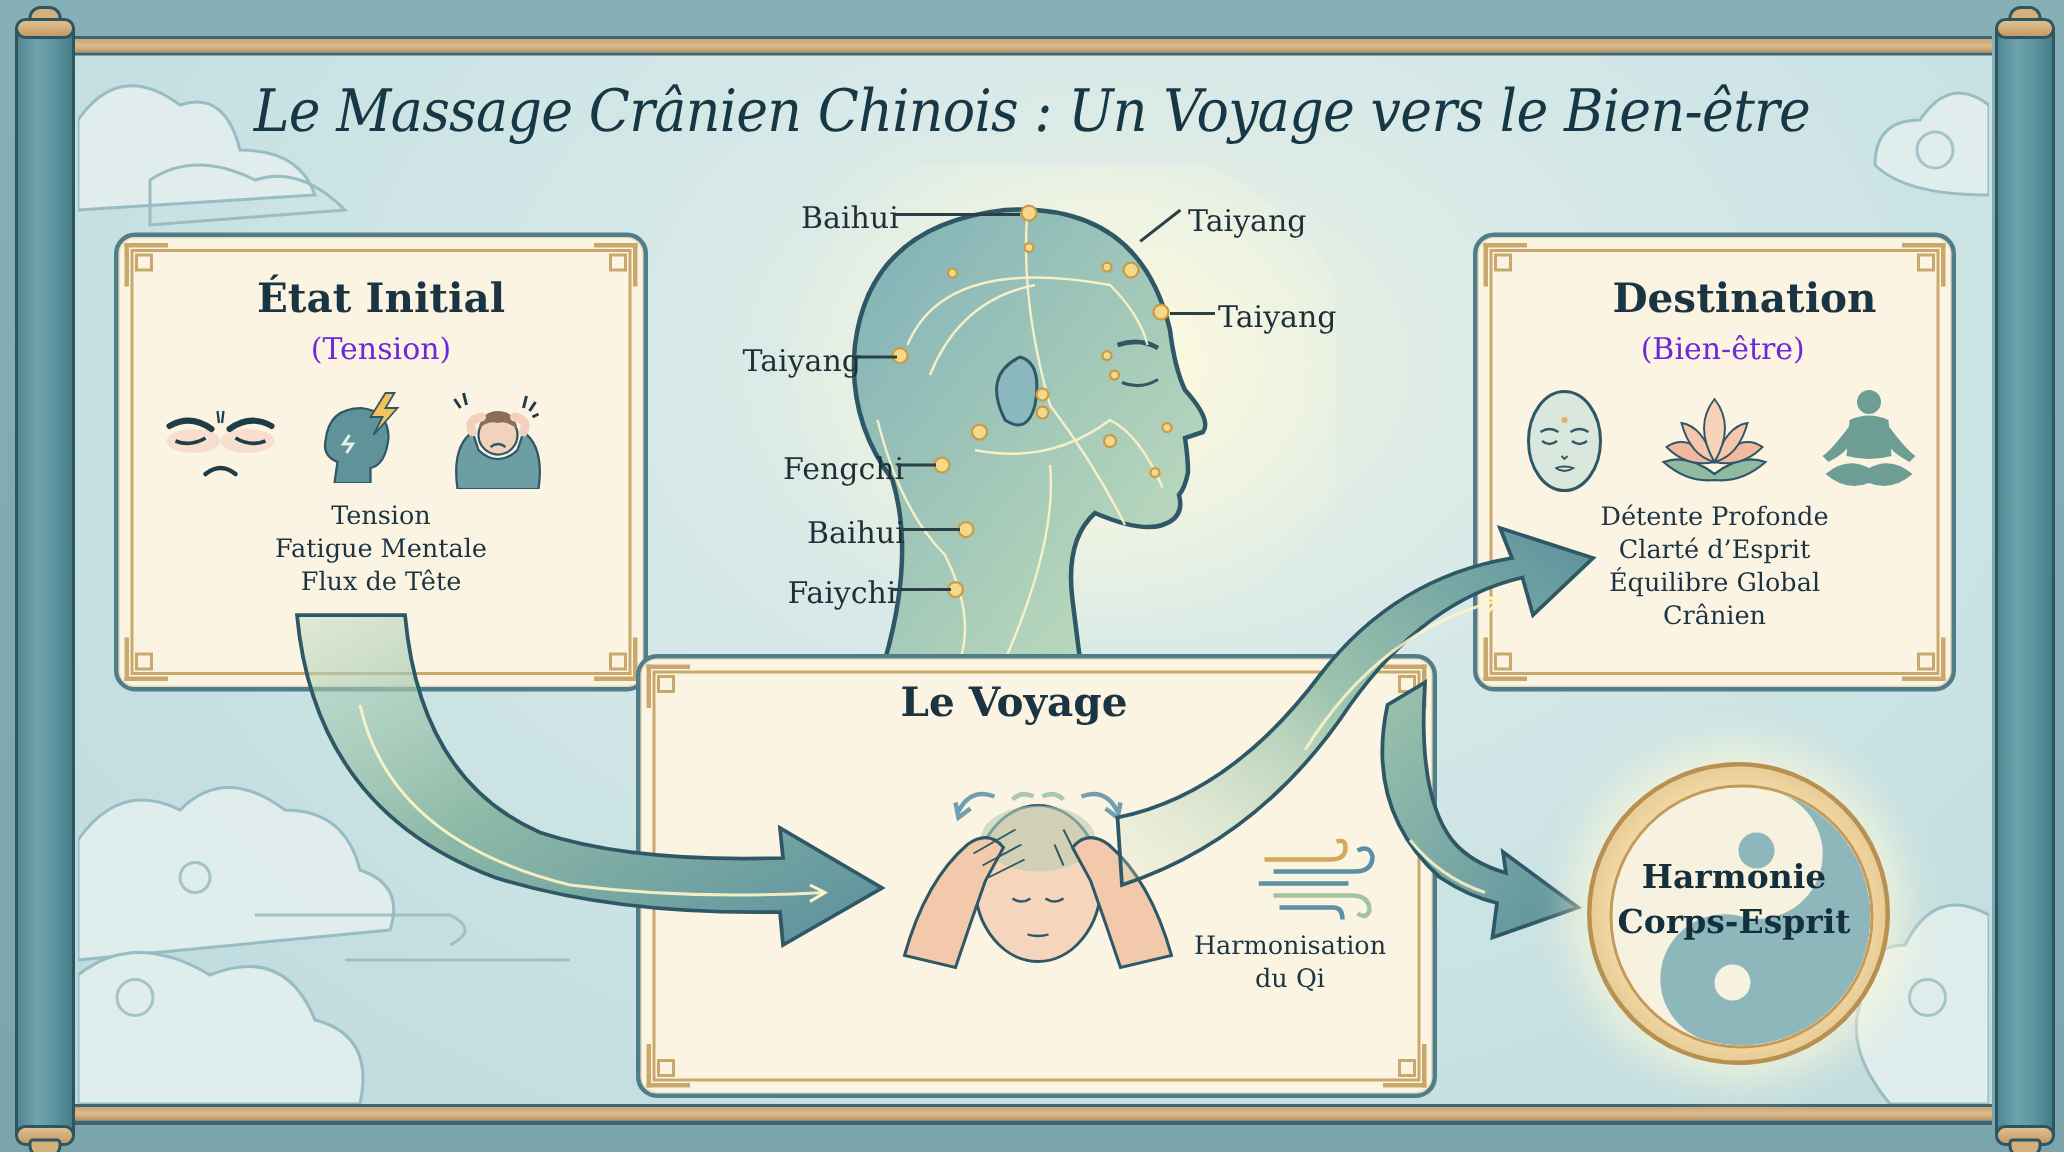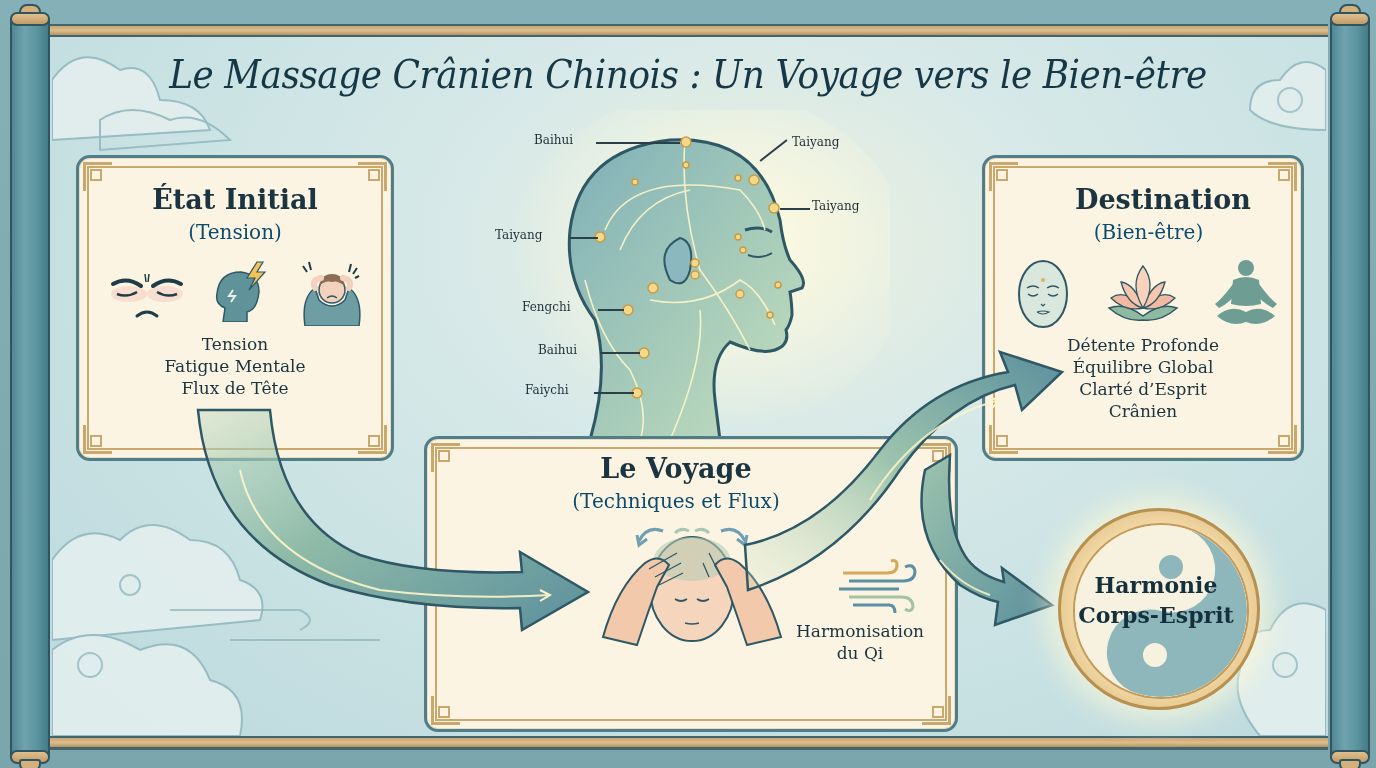--- a/index.html
+++ b/index.html
@@ -25,27 +25,27 @@
   .corner.tr { top:4px; right:4px; border-width:3px 3px 0 0; }
   .corner.bl { bottom:4px; left:4px; border-width:0 0 3px 3px; }
   .corner.br { bottom:4px; right:4px; border-width:0 3px 3px 0; }
   .corner::after { content:""; position:absolute; width:8px; height:8px; border:2px solid #c9a86d; }
   .corner.tl::after { top:4px; left:4px; }
   .corner.tr::after { top:4px; right:4px; }
   .corner.bl::after { bottom:4px; left:4px; }
   .corner.br::after { bottom:4px; right:4px; }
 
   .panel-title { position:absolute; left:0; right:0; text-align:center; font-weight:bold; color:#1b3442; font-size:27px; }
-  .panel-sub { position:absolute; left:0; right:0; text-align:center; color:#0c4a6e; font-size:20px; }
+  .panel-sub { position:absolute; left:0; right:0; text-align:center; color:#6d28d9; font-size:20px; }
   .panel-list { position:absolute; left:0; right:0; text-align:center; color:#1b3442; font-size:17px; line-height:22px; }
   .panel-list div { white-space:nowrap; }
 
   .icon { position:absolute; }
 
-  .head-label { position:absolute; font-size:12px; color:#1f2f38; white-space:nowrap; }
+  .head-label { position:absolute; font-size:20px; color:#1f2f38; white-space:nowrap; }
   .leader { position:absolute; height:1.5px; background:#2a3f48; }
 
   .yin-circle { position:absolute; left:1058px; top:508px; width:196px; height:196px; border-radius:50%; background:radial-gradient(circle,#f2d9a6 60%,#d2aa6a 100%); box-shadow:0 0 28px 10px rgba(255,250,215,0.7); border:3px solid #b8904f; }
   .yin-inner { position:absolute; left:12px; top:12px; width:172px; height:172px; border-radius:50%; overflow:hidden; border:2px solid #c49a5a; }
   .yin-text { position:absolute; left:1058px; width:196px; text-align:center; color:#14303d; font-weight:bold; font-size:22px; line-height:30px; top:570px; }
 
   .qi-label { position:absolute; left:790px; top:620px; width:160px; text-align:center; font-size:17px; color:#1b3442; line-height:22px; }
 </style>
 </head>
 <body>
@@ -144,21 +144,21 @@
 <div class="leader" style="left:780px;top:208px;width:30px;"></div>
 <div class="head-label" style="left:495px;top:228px;">Taiyang</div>
 <div class="leader" style="left:570px;top:237px;width:28px;"></div>
 <div class="head-label" style="left:522px;top:300px;">Fengchi</div>
 <div class="leader" style="left:598px;top:309px;width:26px;"></div>
 <div class="head-label" style="left:538px;top:343px;">Baihui</div>
 <div class="leader" style="left:600px;top:352px;width:40px;"></div>
 <div class="head-label" style="left:525px;top:383px;">Faiychi</div>
 <div class="leader" style="left:594px;top:392px;width:40px;"></div>
 
-<div class="panel" style="left:76px;top:155px;width:312px;height:300px;">
+<div class="panel" style="left:76px;top:155px;width:312px;height:300px;padding-left:38px;">
   <div class="inner"></div>
   <div class="corner tl"></div>
   <div class="corner tr"></div>
   <div class="corner bl"></div>
   <div class="corner br"></div>
   <div class="panel-title" style="top:26px;">État Initial</div>
   <div class="panel-sub" style="top:62px;">(Tension)</div>
 
   <svg class="icon" style="left:28px;top:112px;" width="80" height="60" viewBox="0 0 80 60">
     <ellipse cx="22" cy="24" rx="18" ry="8" fill="#f6cfc0" opacity="0.6"></ellipse>
@@ -218,34 +218,33 @@
   </svg>
   <svg class="icon" style="left:226px;top:100px;" width="70" height="72" viewBox="0 0 70 72">
     <circle cx="35" cy="10" r="8" fill="#6e9e93"></circle>
     <path d="M22 22 Q35 16 48 22 L50 46 Q35 50 20 46 Z" fill="#6e9e93"></path>
     <path d="M22 26 Q10 42 4 46 L8 50 Q20 44 26 34 Z M48 26 Q60 42 66 46 L62 50 Q50 44 44 34 Z" fill="#6e9e93"></path>
     <path d="M6 58 Q20 46 35 54 Q50 46 64 58 Q50 70 35 64 Q20 70 6 58 Z" fill="#6e9e93"></path>
   </svg>
 
   <div class="panel-list" style="top:176px;">
     <div>Détente Profonde</div>
+    <div>Clarté d’Esprit</div>
     <div>Équilibre Global</div>
-    <div>Clarté d’Esprit</div>
     <div>Crânien</div>
   </div>
 </div>
 
 <div class="panel" style="left:424px;top:436px;width:528px;height:290px;">
   <div class="inner"></div>
   <div class="corner tl"></div>
   <div class="corner tr"></div>
   <div class="corner bl"></div>
   <div class="corner br"></div>
   <div class="panel-title" style="top:14px;left:-30px;">Le Voyage</div>
-  <div class="panel-sub" style="top:50px;left:-30px;">(Techniques et Flux)</div>
 
   <svg class="icon" style="left:170px;top:78px;" width="190" height="130" viewBox="0 0 190 130">
     <path d="M42 24 Q50 8 66 14" stroke="#6f9fb2" stroke-width="3" fill="none"></path>
     <path d="M40 18 L42 28 L50 22" stroke="#6f9fb2" stroke-width="3" fill="none"></path>
     <path d="M148 24 Q140 8 124 14" stroke="#6f9fb2" stroke-width="3" fill="none"></path>
     <path d="M150 18 L148 28 L140 22" stroke="#6f9fb2" stroke-width="3" fill="none"></path>
     <path d="M78 16 Q84 10 92 14 M112 16 Q106 10 98 14" stroke="#a9c7b2" stroke-width="3" fill="none"></path>
     <ellipse cx="95" cy="72" rx="42" ry="52" fill="#f5d5bc" stroke="#2e5866" stroke-width="2"></ellipse>
     <ellipse cx="95" cy="42" rx="38" ry="22" fill="#b9cdb4" opacity="0.6"></ellipse>
     <path d="M78 82 Q84 86 90 82 M100 82 Q106 86 112 82" stroke="#2e5866" stroke-width="1.8" fill="none"></path>

